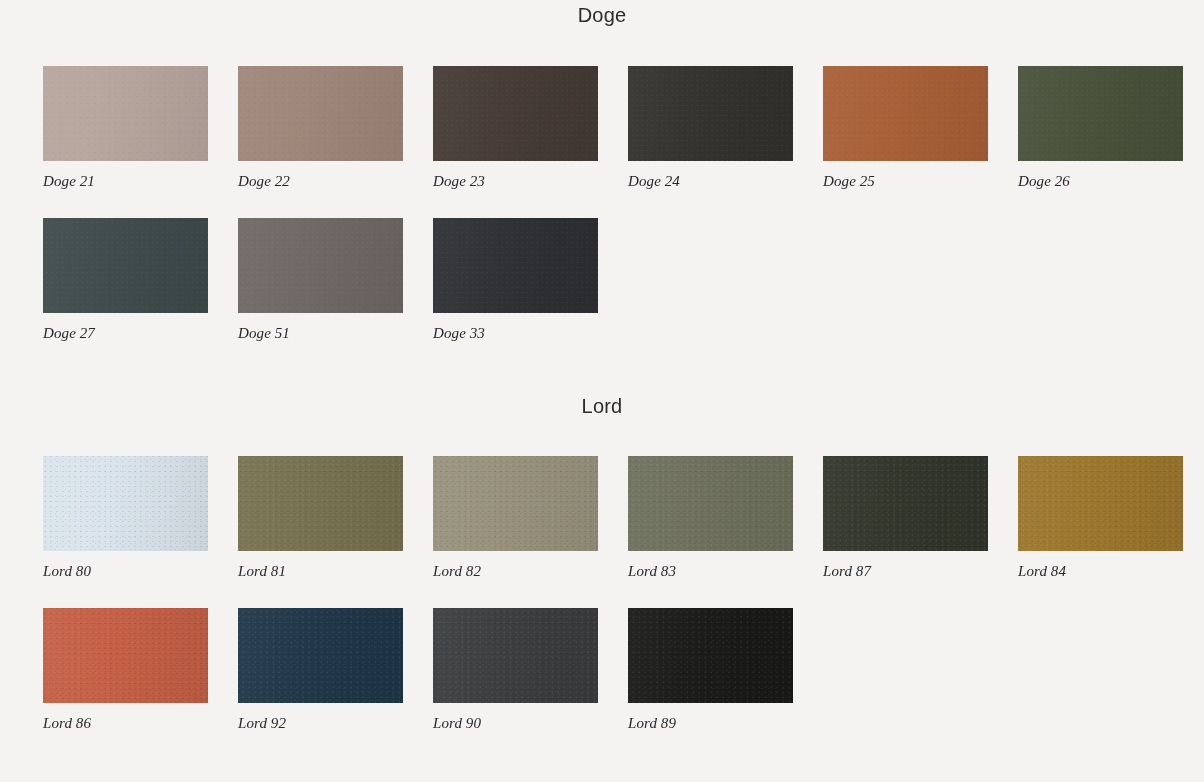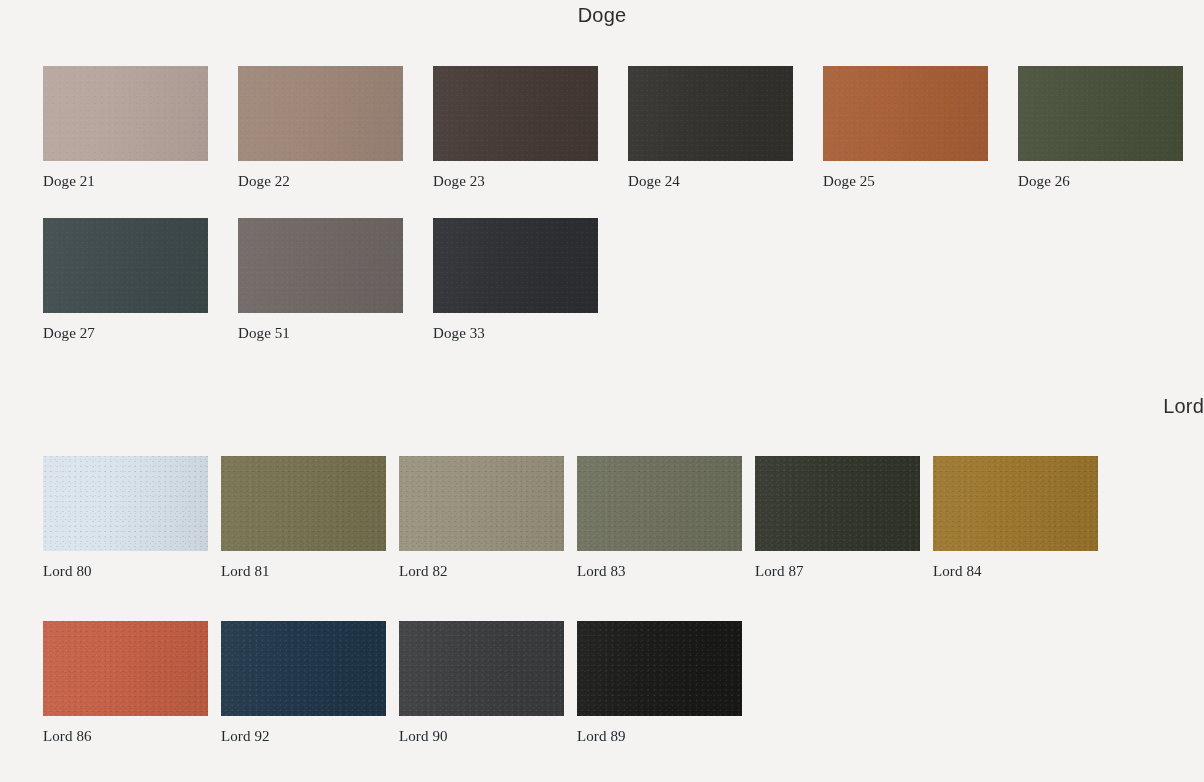--- a/index.html
+++ b/index.html
@@ -24,37 +24,38 @@
     width: 100%;
     text-align: center;
     font-family: "Liberation Sans", sans-serif;
     font-size: 20px;
     font-weight: 400;
     color: #2c2c2c;
     letter-spacing: 0.2px;
     line-height: 1;
   }
   .section-doge  { padding-top: 5px; }
-  .section-lord  { padding-top: 27px; text-align: right; }
+  .section-lord  { padding-top: 27px; }
 
   
   .grid {
     display: grid;
     grid-template-columns: repeat(6, 165px);
     column-gap: 30px;
     row-gap: 0;
     padding-left: 43px;
     padding-right: 22px;
   }
   .grid-doge { margin-top: 41px; }
-  .grid-lord { margin-top: 40px; gap: 13px; }
+  .grid-lord { margin-top: 40px; }
 
   .swatch-cell {
     width: 154px;
     margin-bottom: 28px;
+    font-style: italic;
   }
 
   .swatch-chip {
     width: 165px;
     height: 95px;
     display: block;
     position: relative;
     overflow: hidden;
     background-color: #b3a49c;
   }

